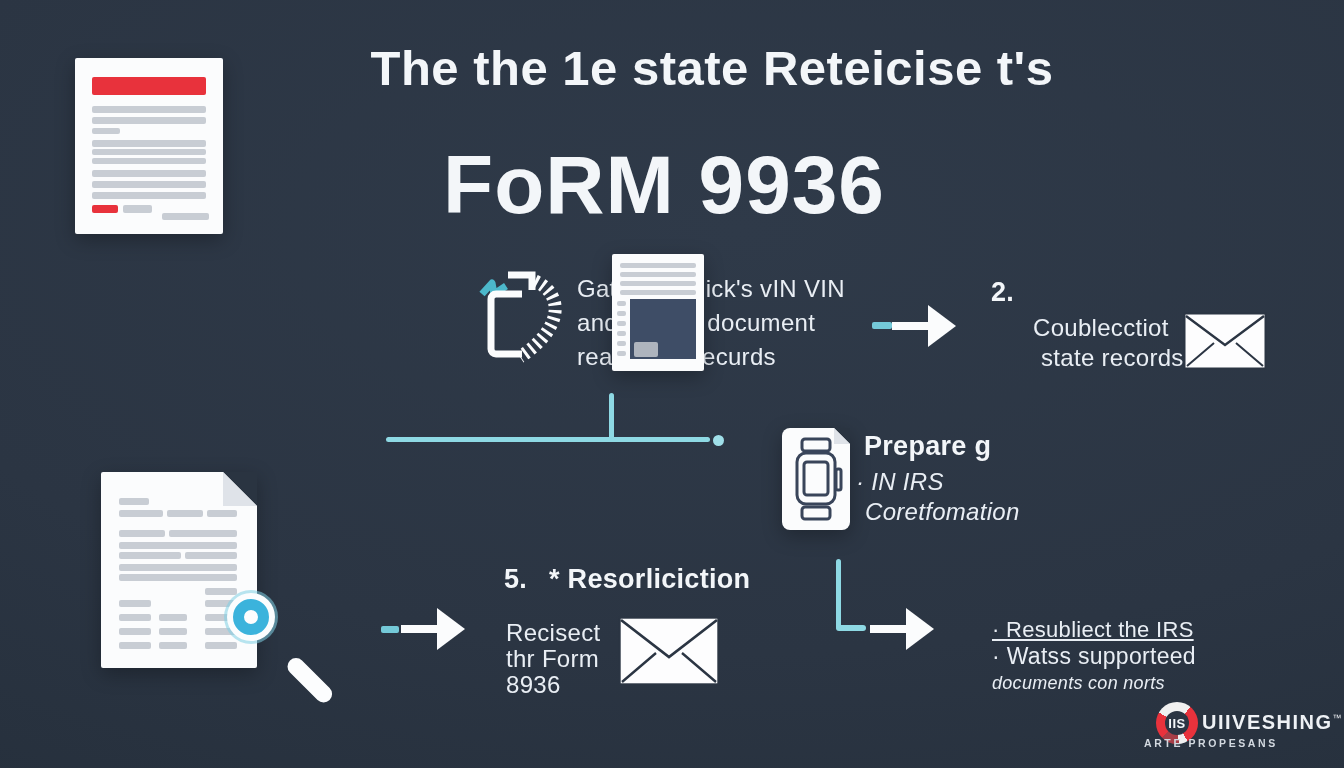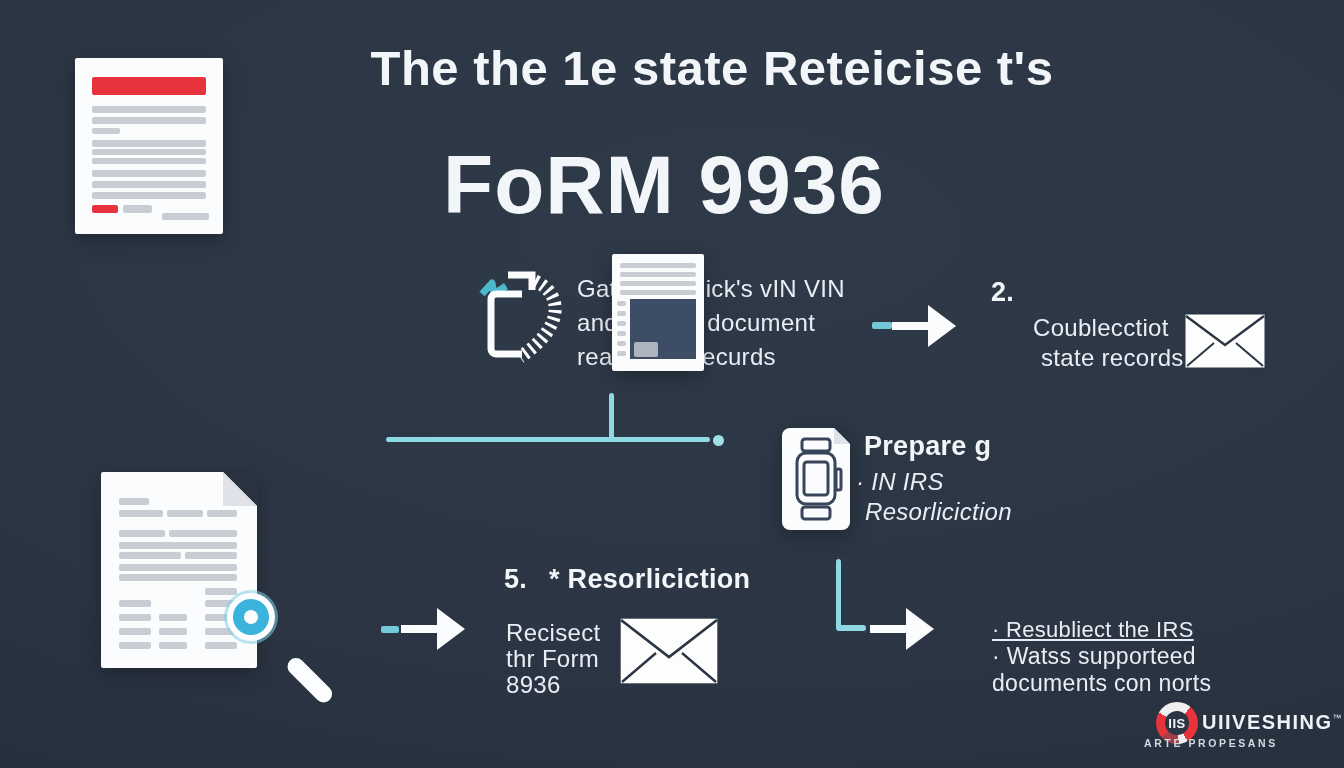--- a/index.html
+++ b/index.html
@@ -144,34 +144,34 @@
         <rect x="15" y="25" width="38" height="51" rx="9"></rect>
         <rect x="22" y="34" width="24" height="33" rx="3"></rect>
         <rect x="54" y="41" width="5" height="21" rx="2"></rect>
         <rect x="20" y="79" width="28" height="12" rx="3"></rect>
       </g>
     </svg>
   </div>
   <div class="abs h-bold" style="left:864px;top:431px;">Prepare g</div>
   <div class="abs" style="left:856px;top:467px;line-height:30px;font-style:italic;">
     <div class="body-txt">· IN IRS</div>
-    <div class="body-txt" style="padding-left:9px;">Resorliciction</div>
+    <div class="body-txt" style="padding-left:9px;">Coretfomation</div>
   </div>
 
   <div class="abs cline" style="left:836px;top:559px;width:5px;height:70px;"></div>
   <div class="abs cline" style="left:836px;top:625px;width:30px;height:6px;"></div>
   <div class="abs arrow" style="left:870px;top:608px;">
     <div class="shaft"></div>
       <div class="head"></div>
   </div>
 
   <div class="abs" style="left:992px;top:616px;line-height:27px;">
     <div class="body-txt" style="font-size:22px;text-decoration:underline;">· Resubliect the IRS</div>
     <div class="body-txt" style="font-size:23px;">·  Watss supporteed</div>
-    <div class="body-txt" style="font-size:23px;">documents con norts</div>
+    <div class="body-txt" style="font-size:18px;font-style:italic;">documents con norts</div>
   </div>
 
   <div class="abs h-bold" style="left:504px;top:564px;">5.</div>
   <div class="abs h-bold" style="left:549px;top:564px;">* Resorliciction</div>
   <div class="abs" style="left:506px;top:620px;line-height:26px;">
     <div class="body-txt">Recisect</div>
     <div class="body-txt">thr Form</div>
     <div class="body-txt">8936</div>
   </div>
 

